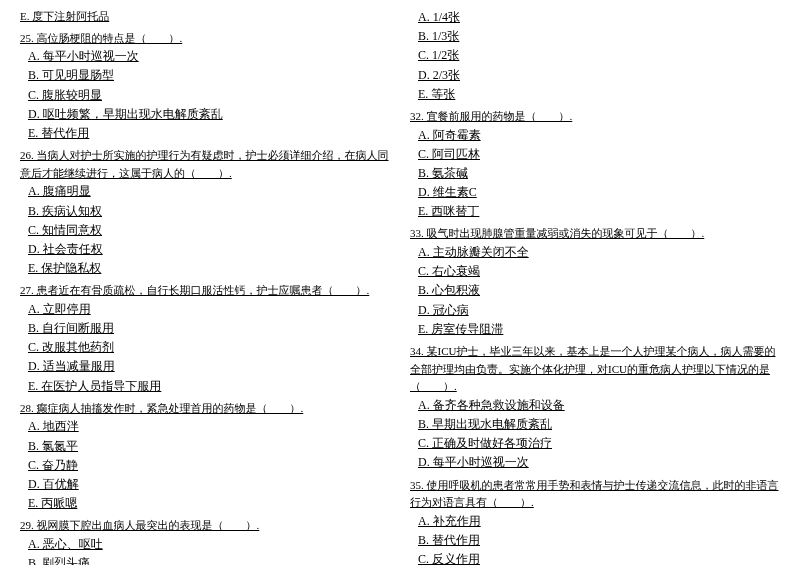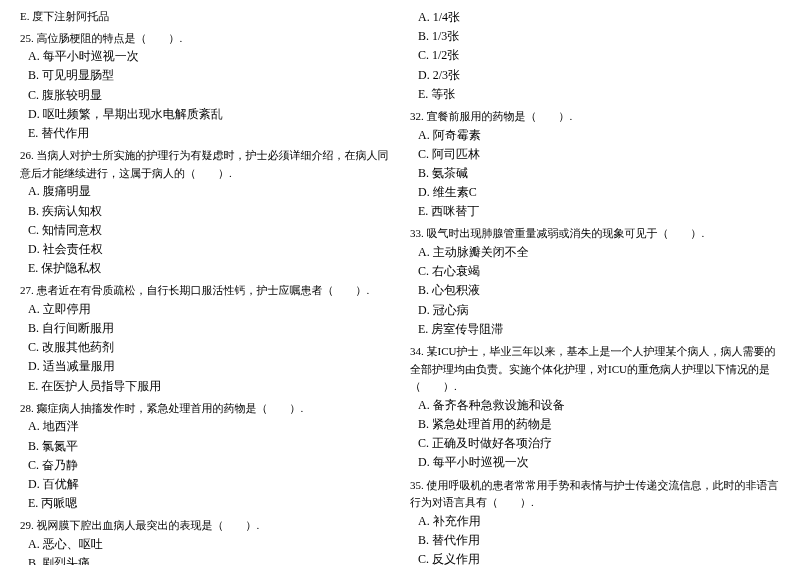--- a/index.html
+++ b/index.html
@@ -23,20 +23,21 @@
       display: flex;
       gap: 20px;
     }
     .column {
       flex: 1;
       min-width: 0;
     }
     .question-block {
       margin-bottom: 4px;
       line-height: 1.6;
+      text-decoration: underline;
     }
     .question-text {
       font-size: 11px;
       line-height: 1.6;
     }
     .option-line {
       font-size: 12px;
       padding-left: 8px;
       line-height: 1.6;
     }
@@ -110,21 +111,21 @@
           <div class="question-text">33. 吸气时出现肺腺管重量减弱或消失的现象可见于（　　）.</div>
           <div class="option-line">A. 主动脉瓣关闭不全</div>
           <div class="option-line">C. 右心衰竭</div>
           <div class="option-line">B. 心包积液</div>
           <div class="option-line">D. 冠心病</div>
           <div class="option-line">E. 房室传导阻滞</div>
         </div>
         <div class="question-block">
           <div class="question-text">34. 某ICU护士，毕业三年以来，基本上是一个人护理某个病人，病人需要的全部护理均由负责。实施个体化护理，对ICU的重危病人护理以下情况的是（　　）.</div>
           <div class="option-line">A. 备齐各种急救设施和设备</div>
-          <div class="option-line">B. 紧急处理首用的药物是</div>
+          <div class="option-line">B. 早期出现水电解质紊乱</div>
           <div class="option-line">C. 正确及时做好各项治疗</div>
           <div class="option-line">D. 每平小时巡视一次</div>
         </div>
         <div class="question-block">
           <div class="question-text">35. 使用呼吸机的患者常常用手势和表情与护士传递交流信息，此时的非语言行为对语言具有（　　）.</div>
           <div class="option-line">A. 补充作用</div>
           <div class="option-line">B. 替代作用</div>
           <div class="option-line">C. 反义作用</div>
           <div class="option-line">D. 调整作用</div>
           <div class="option-line">E. 辅佐作用</div>

